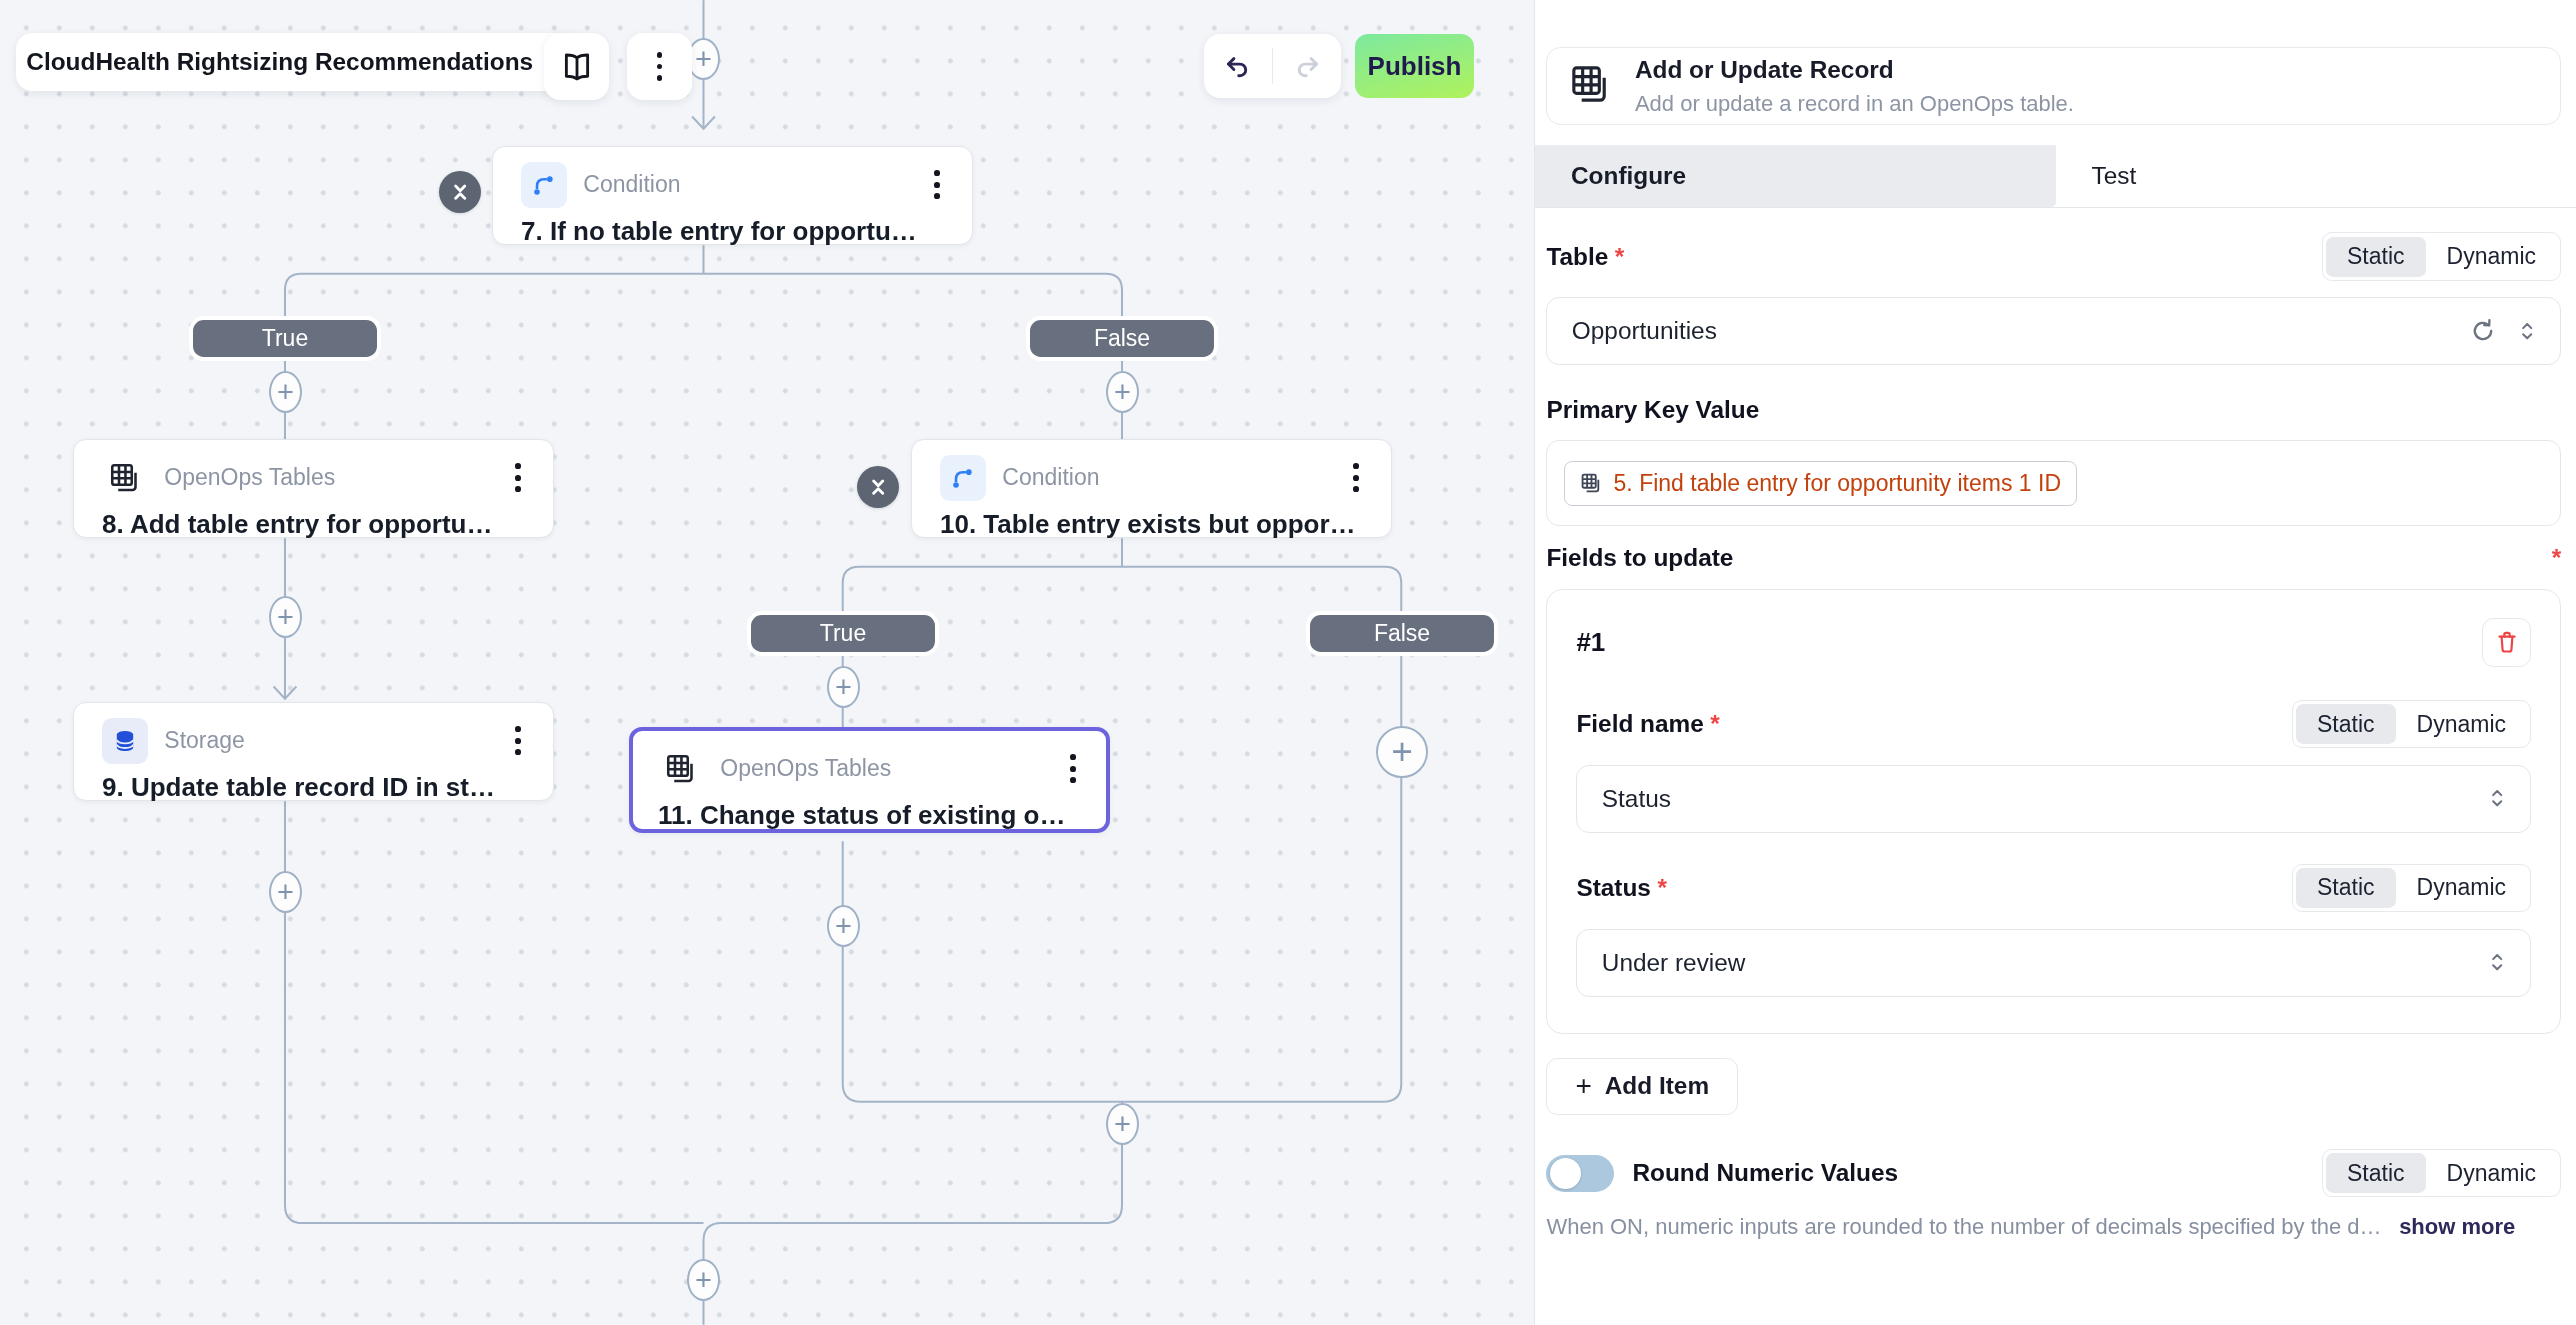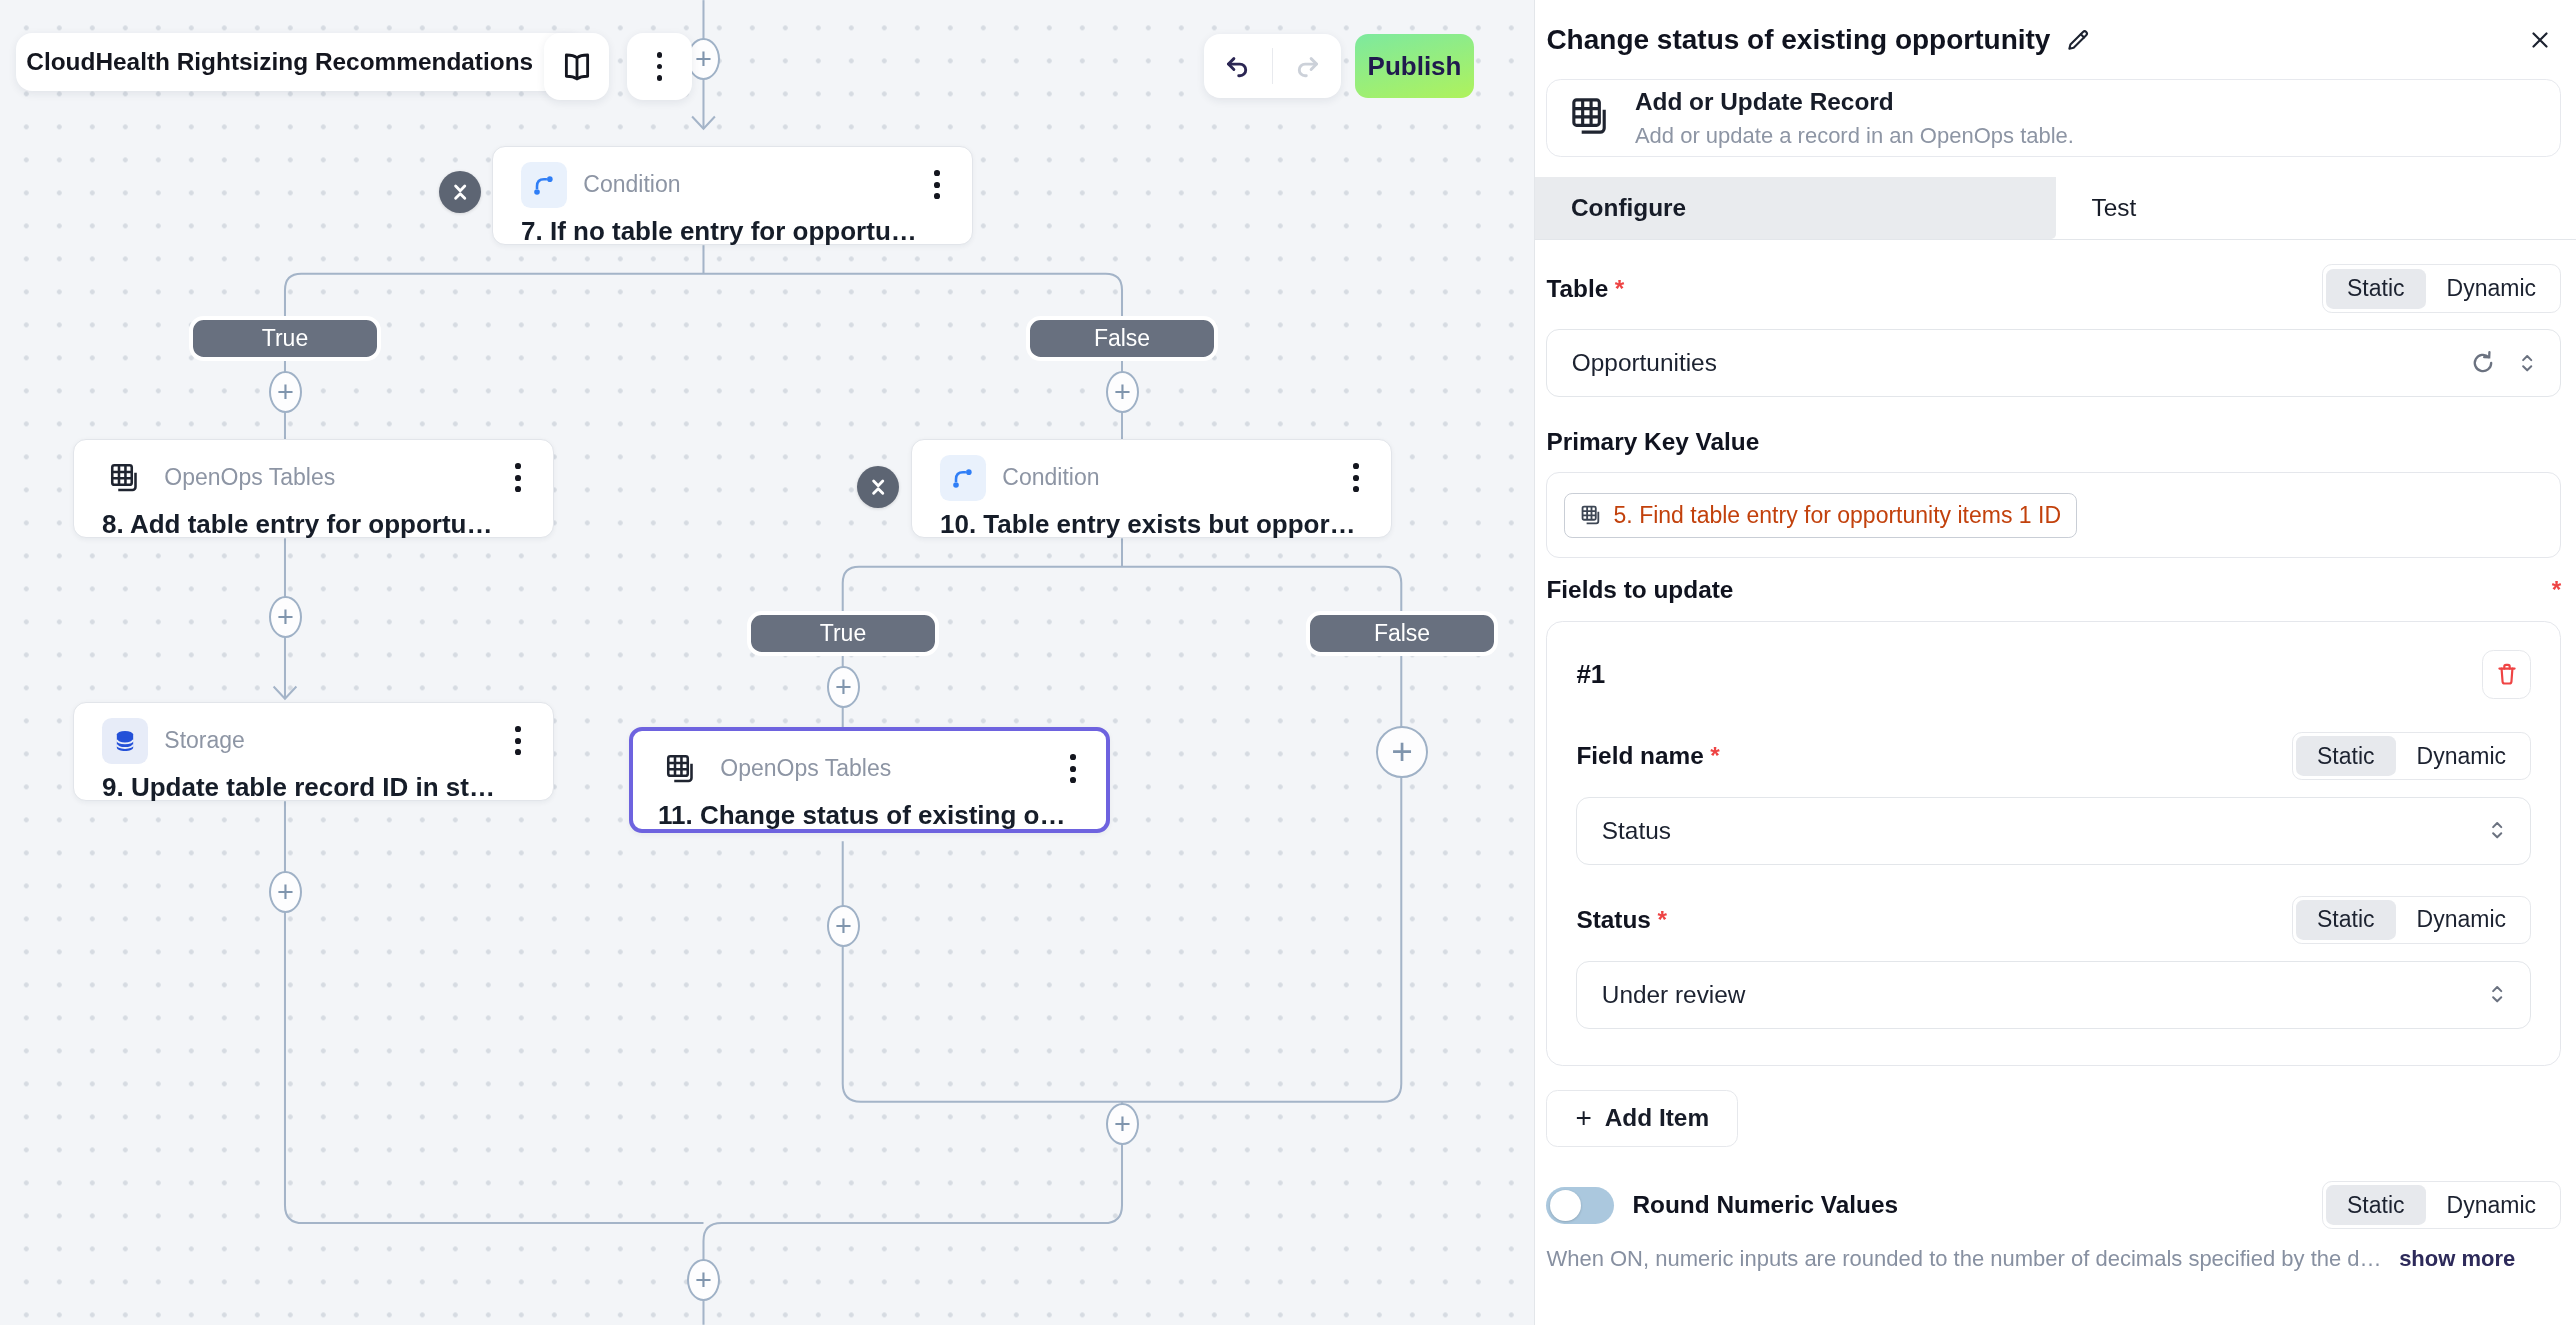--- a/index.html
+++ b/index.html
@@ -324,32 +324,20 @@
             <path d="M15 5.5 L19.5 10 L15 14.5"></path>
             <path d="M19.5 10 H10 a4.8 4.8 0 0 0 0 9.6 H11"></path>
           </svg>
       </span>
     </div>
     <button class="publish">Publish</button>
   </div>
 
   <aside class="panel">
 
-    <div class="panel-title-row">
-      <span class="panel-title">Change status of existing opportunity</span>
-      <svg width="26" height="26" viewBox="0 0 24 24" fill="none" stroke="#1c2230" stroke-width="1.9" stroke-linecap="round" stroke-linejoin="round">
-          <path d="M4 20 L5 16.2 L16.6 4.6 a2.1 2.1 0 0 1 3 3 L8 19.2 L4 20 Z"></path>
-          <path d="M14.6 6.6 L17.6 9.6"></path>
-        </svg>
-      <span class="close-btn">
-        <svg width="26" height="26" viewBox="0 0 24 24" fill="none" stroke="#1c2230" stroke-width="2" stroke-linecap="round">
-            <path d="M6 6 L18 18 M18 6 L6 18"></path>
-          </svg>
-      </span>
-    </div>
 
     <div class="action-card">
       <span>
         <svg width="47" height="47" viewBox="0 0 24 24" fill="none" stroke="#1f2430" stroke-width="1.6">
             <path d="M7.5 20 H17 a2 2 0 0 0 2-2 V8.5"></path>
             <rect x="3.5" y="3.5" width="13" height="13" rx="1.4" fill="#fff"></rect>
             <path d="M3.5 8 H16.5 M3.5 12.2 H16.5 M8 3.5 V16.5 M12.3 3.5 V16.5"></path>
           </svg>
       </span>
       <span>

